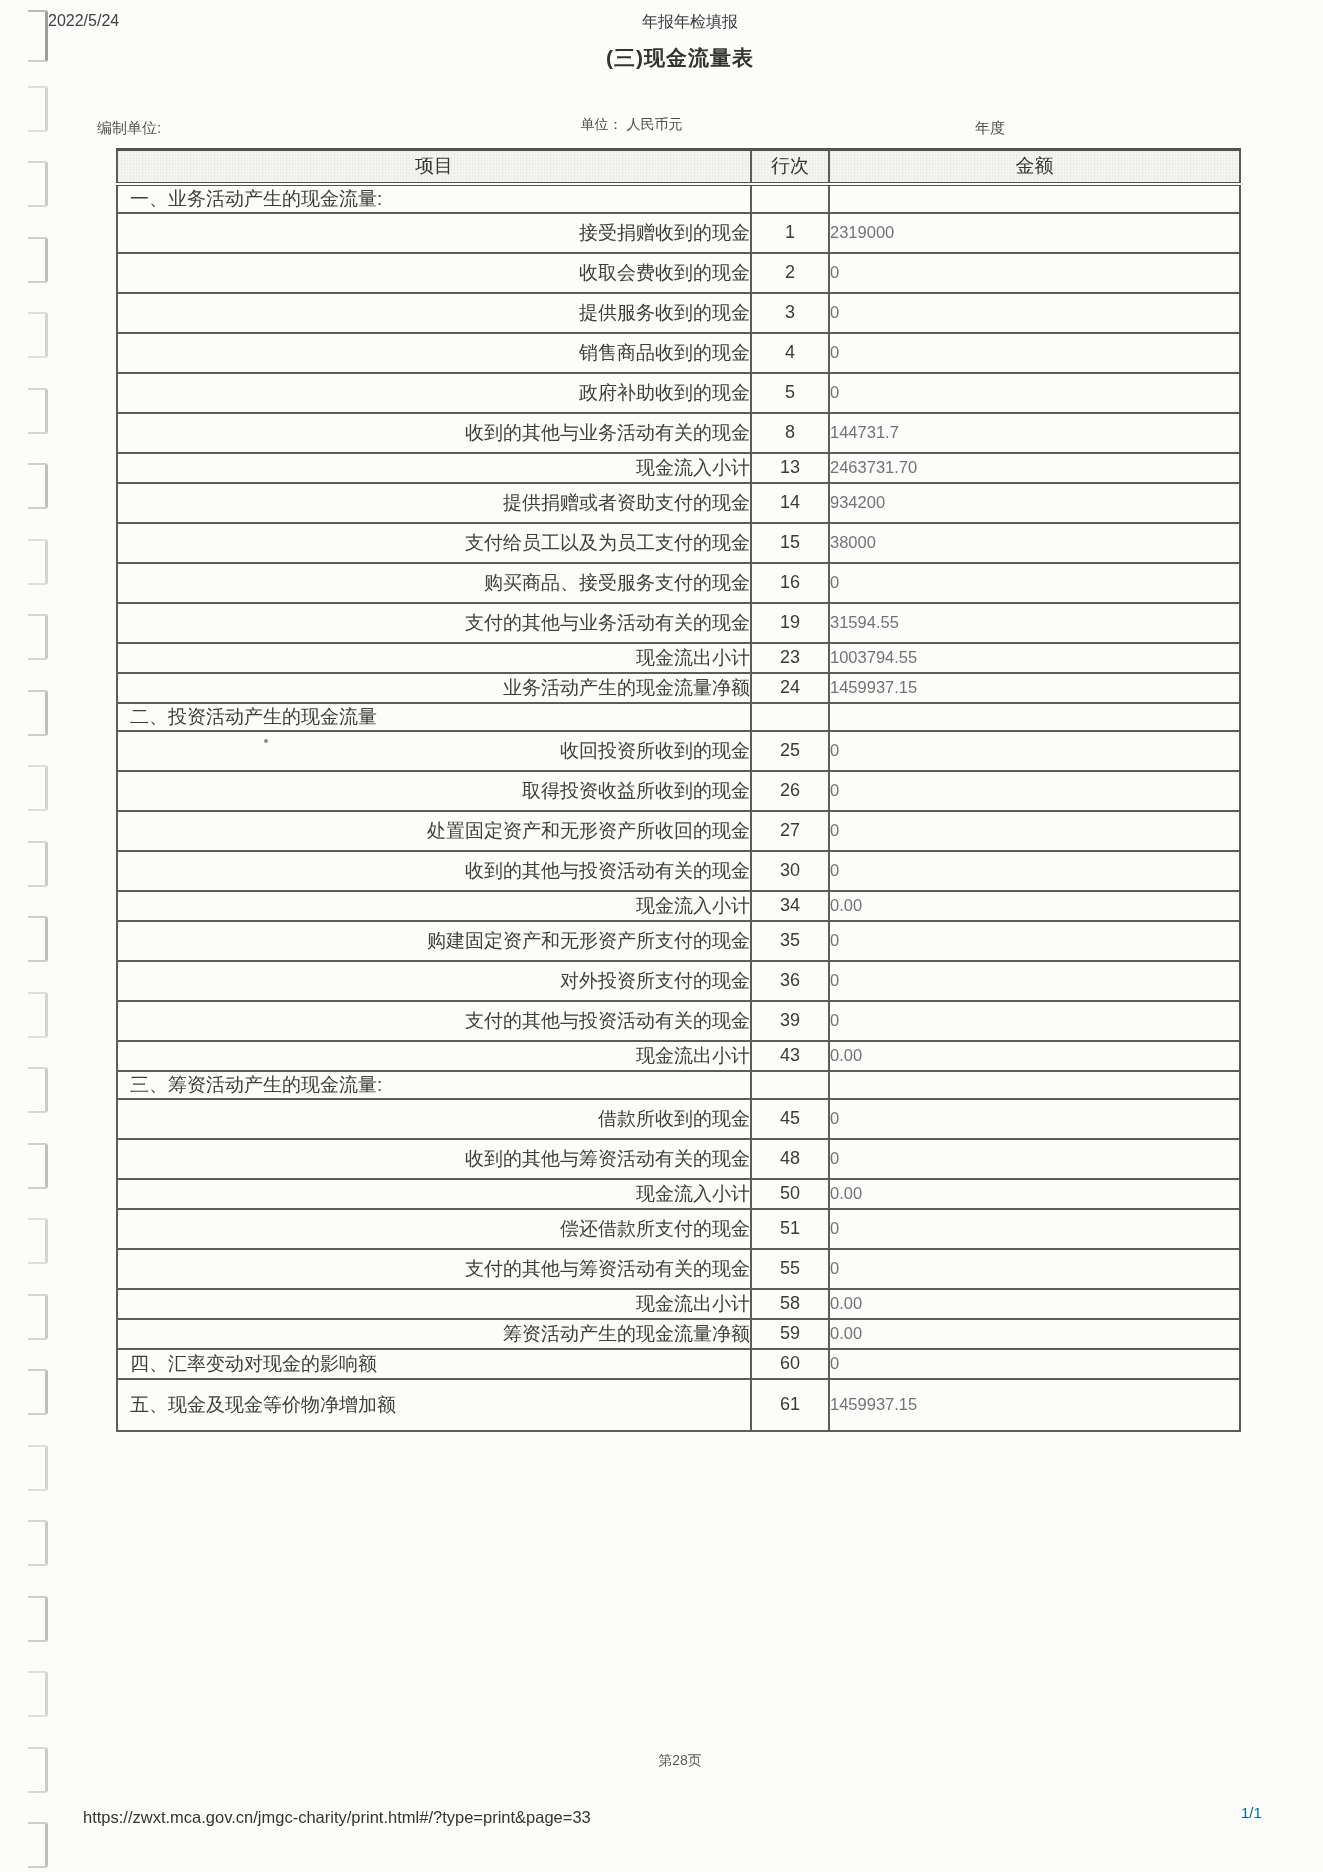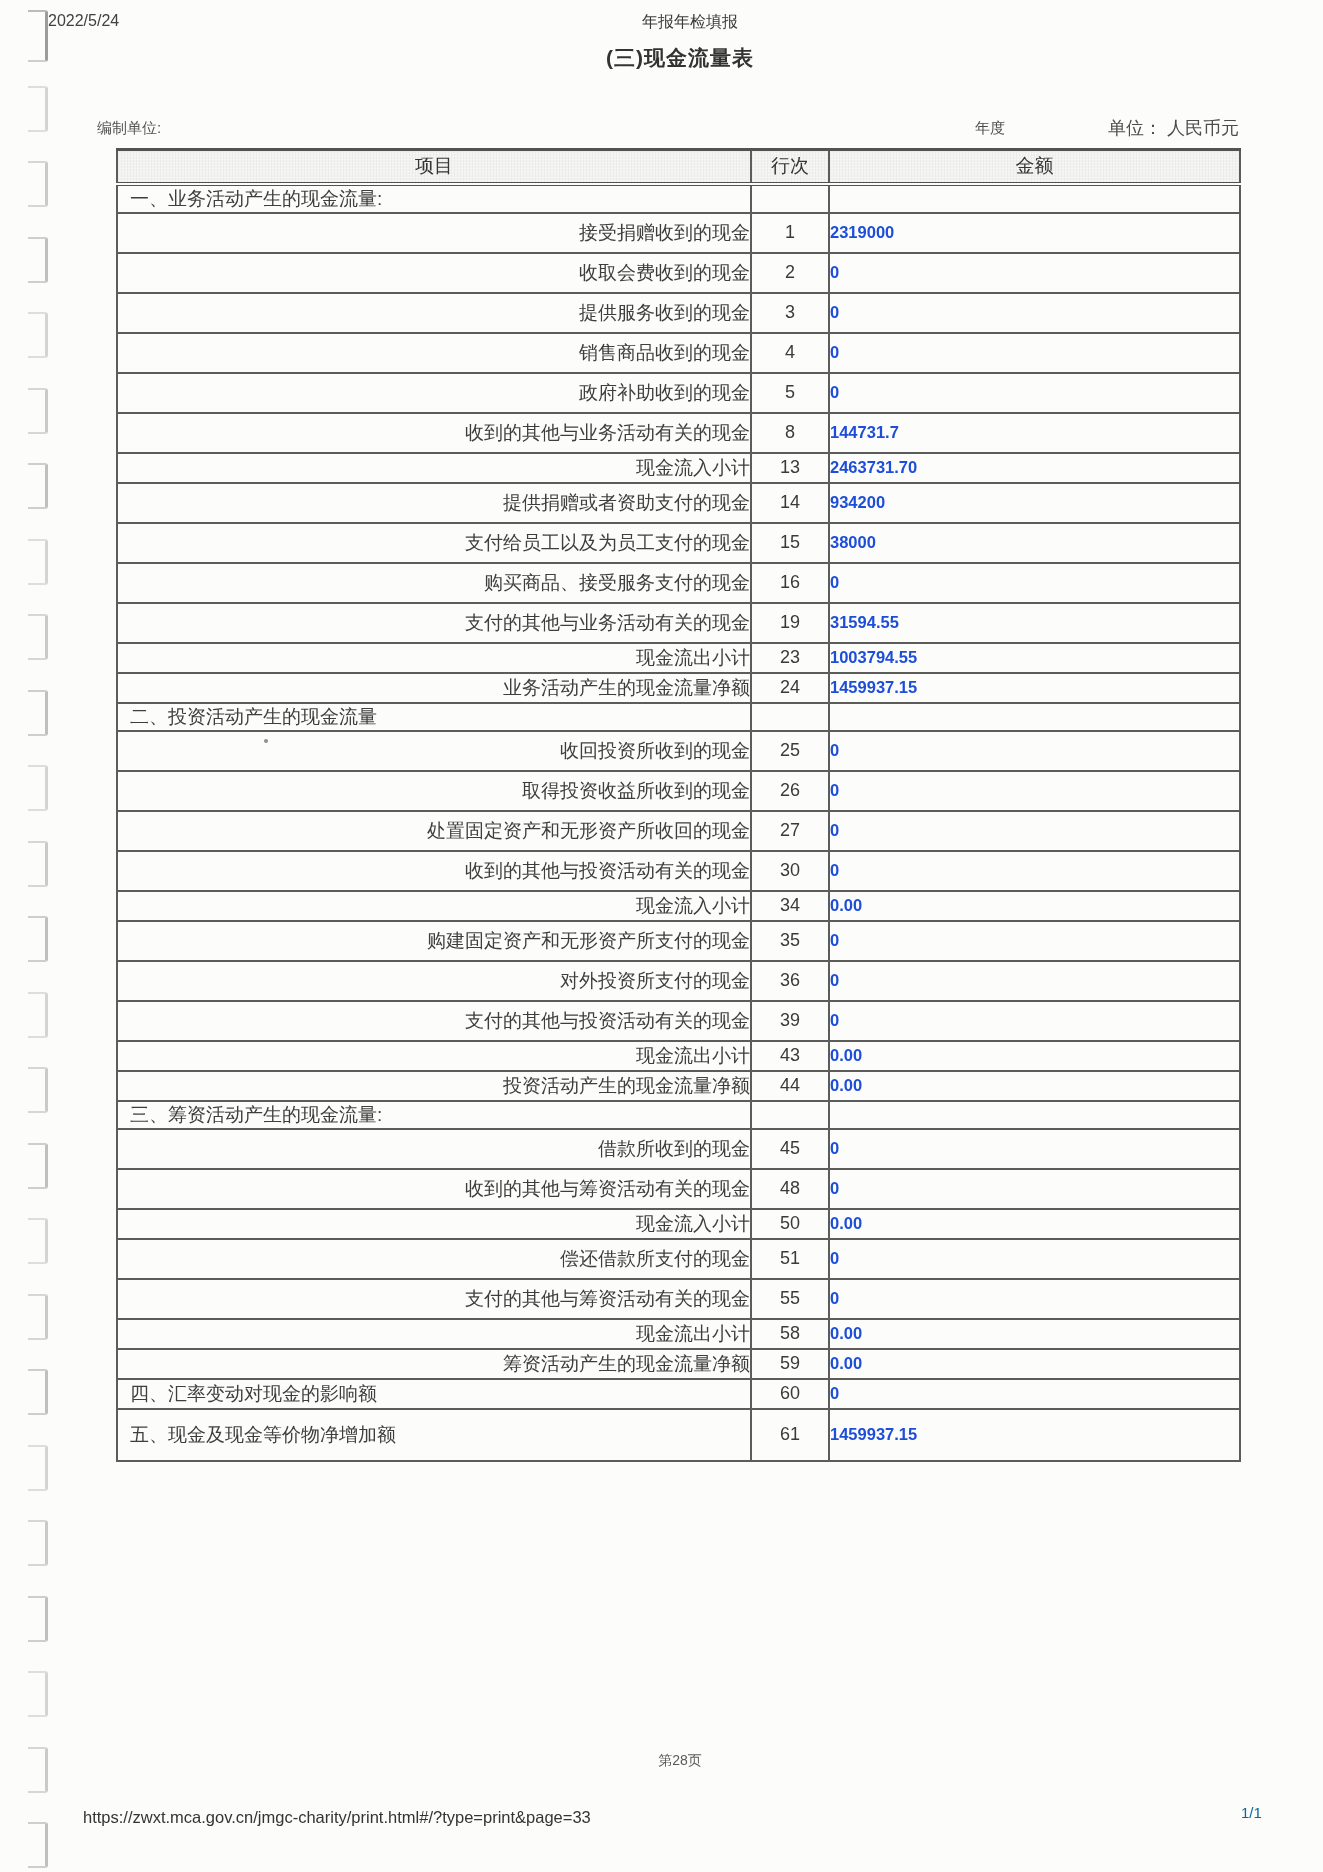--- a/index.html
+++ b/index.html
@@ -28,21 +28,21 @@
     position:absolute;left:264px;top:739px;width:4px;height:4px;
     background:#8e8e8c;border-radius:50%;
   }
   
   .abs{position:absolute;white-space:nowrap;}
   .print-date{left:48px;top:12px;font-size:16px;color:#414141;}
   .hdr-title{left:0;width:1380px;top:12px;text-align:center;font-size:16px;color:#3a3a3a;}
   .form-title{left:0;width:1360px;top:44px;text-align:center;font-size:21px;font-weight:600;color:#333331;letter-spacing:1px;}
   .prep-unit{left:97px;top:119px;font-size:15px;color:#565654;}
   .year-label{left:975px;top:119px;font-size:15px;color:#4c4c4a;}
-  .unit-label{left:0;top:116px;width:1239px;text-align:right;font-size:18px;color:#4c4c4a;}
+  .unit-label{left:12px;top:116px;width:1239px;text-align:center;font-size:14px;color:#4c4c4a;}
   
   table.cft{
     position:absolute;left:116px;top:148px;width:1123px;
     border-collapse:collapse;table-layout:fixed;
     font-size:19px;color:#3e3e3c;
   }
   table.cft col.c-item{width:634px;}
   table.cft col.c-line{width:78px;}
   table.cft col.c-amt{width:411px;}
   table.cft th,table.cft td{
@@ -60,21 +60,21 @@
       #f6f6f4;
   }
   tr.r-section{height:28px;}
   tr.r-data{height:40px;}
   tr.r-subtotal{height:30px;border-radius:11px;}
   tr.r-summary{height:30px;padding-left:36px;}
   tr.r-summary:last-child{height:52px;border-radius:18px;}
   td.item{text-align:right;}
   tr.r-section td.item,tr.r-summary td.item{text-align:left;padding-left:12px;}
   td.line{text-align:center;font-size:18px;color:#3a3a38;}
-  td.amount{text-align:left;padding-left:16px;font-size:16.5px;color:#1d4ed8;font-weight:bold;}
+  td.amount{text-align:left;padding-left:16px;font-size:16.5px;color:#737373;}
   
   .page-num{left:0;width:1360px;top:1752px;text-align:center;font-size:14px;color:#5a5a58;}
   .print-url{left:83px;top:1808px;font-size:16.5px;color:#343432;}
   .pagination{left:1241px;top:1804px;font-size:15px;color:#0369a1;}
 </style>
 </head>
 <body>
 
 <div class="page">
 
@@ -211,25 +211,20 @@
           <td class="amount">0</td>
         </tr>
         <tr class="r-data">
           <td class="item">支付的其他与投资活动有关的现金</td>
           <td class="line">39</td>
           <td class="amount">0</td>
         </tr>
         <tr class="r-subtotal">
           <td class="item">现金流出小计</td>
           <td class="line">43</td>
-          <td class="amount">0.00</td>
-        </tr>
-        <tr class="r-subtotal">
-          <td class="item">投资活动产生的现金流量净额</td>
-          <td class="line">44</td>
           <td class="amount">0.00</td>
         </tr>
         <tr class="r-section">
           <td class="item">三、筹资活动产生的现金流量:</td>
           <td class="line"></td>
           <td class="amount"></td>
         </tr>
         <tr class="r-data">
           <td class="item">借款所收到的现金</td>
           <td class="line">45</td>

